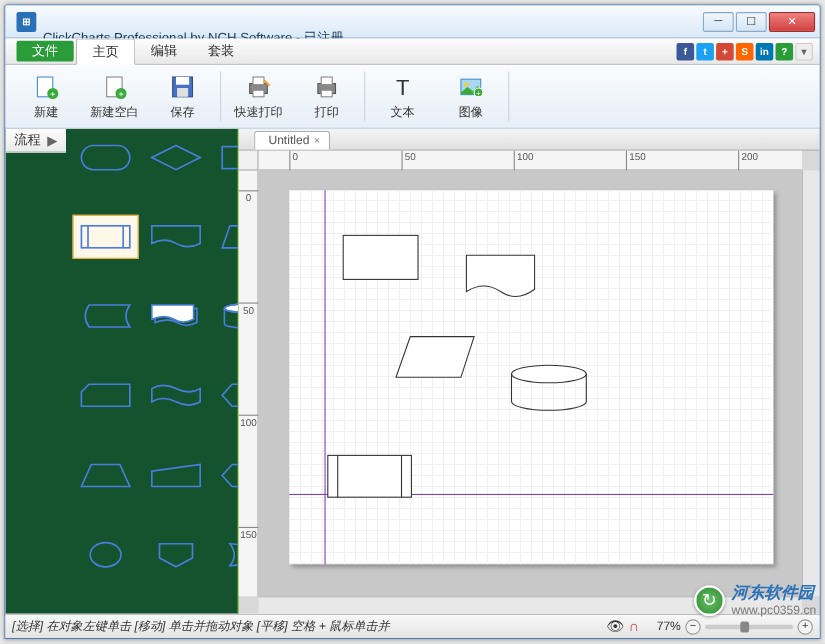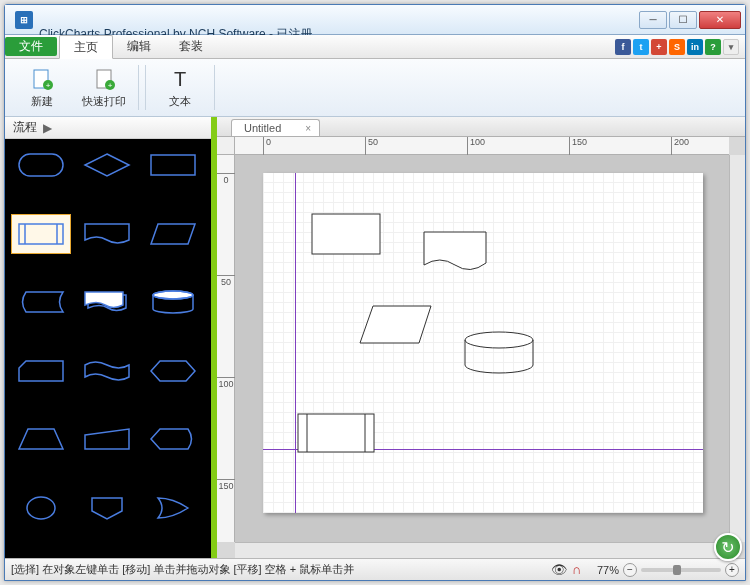--- a/index.html
+++ b/index.html
@@ -7,64 +7,64 @@
 
 .window { width: 742px; height: 577px; margin: 4px; background: #fff; border: 1px solid #4a7ab5; border-radius: 3px 3px 0 0; box-shadow: 0 0 4px rgba(0,0,0,0.3); display: flex; flex-direction: column; }
 
 .titlebar { height: 30px; background: linear-gradient(#f7fbff, #dae9f7); display: flex; align-items: center; padding: 0 4px; border-bottom: 1px solid #8aa8c8; }
 .app-icon { width: 18px; height: 18px; background: #2a70b8; border-radius: 2px; margin: 0 6px; display:flex;align-items:center;justify-content:center;color:#fff;font-size:9px;font-weight:bold; }
 .title-text { font-size: 12px; color: #1a3a5a; flex: 1; margin-top: 29px; }
 .winbtns { display: flex; gap: 2px; }
 .winbtn { width: 28px; height: 18px; border: 1px solid #8aa8c8; background: linear-gradient(#f0f6fc,#d5e5f5); display:flex;align-items:center;justify-content:center; border-radius:2px; font-size:10px; color:#333; }
 .winbtn.close { background: linear-gradient(#f08080,#d04040); color:#fff; border-color:#a03030; width:42px; }
 
-.menubar { height: 24px; background: linear-gradient(#fdfdfd,#e8e8e8); display: flex; align-items: stretch; border-bottom: 1px solid #b8b8b8; }
+.menubar { height: 24px; background: linear-gradient(#fdfdfd,#e8e8e8); display: flex; align-items: stretch; border-bottom: 1px solid #b8b8b8; padding-left:10px; }
 .menutab { padding: 3px 14px; font-size: 12px; color: #333; display:flex;align-items:center; cursor:pointer; }
 .menutab.file { background: #2a9d3a; color:#fff; border-radius:2px; margin:2px 2px 2px 0; }
 .menutab.active { background: #fff; border: 1px solid #b8b8b8; border-bottom: 1px solid #fff; margin-bottom:-1px; border-radius:2px 2px 0 0;text-align:right; }
 .menuspace { flex:1; }
 .social { display:flex; gap:2px; align-items:center; padding-right:6px; }
 .sbtn { width:16px; height:16px; border-radius:2px; font-size:9px; color:#fff; display:flex;align-items:center;justify-content:center; font-weight:bold; }
 
 .toolbar { height: 58px; background: linear-gradient(#fafcfe,#e6eef7); border-bottom: 1px solid #b8c8d8; display:flex; padding: 2px 6px; }
 .tbtn { width: 62px; display:flex; flex-direction:column; align-items:center; justify-content:center; gap:2px; font-size:11px; color:#333; cursor:pointer; border-radius:3px; }
 .tbtn .ticon { width:26px; height:26px; display:flex;align-items:center;justify-content:center; }
 .tsep { width:1px; background:#c8d4e0; margin: 4px 3px; }
 
 .body { flex:1; display:flex; overflow:hidden; }
 
-.sidebar { width: 212px; background:#000000; border-right: 6px solid #84cc16; display:flex; flex-direction:column; }
+.sidebar { width: 212px; background:#14532d; border-right: 1px solid #84cc16; display:flex; flex-direction:row; }
 .sidehead { height:22px; background: linear-gradient(#fdfdfd,#eaeaea); border-bottom:1px solid #d0d0d0; display:flex; align-items:center; padding:0 8px; font-size:12px; color:#333; gap:6px; }
 .shapegrid { flex:1; overflow:auto; padding:6px; display:grid; grid-template-columns: repeat(3, 1fr); gap:4px; }
 .shape { width:60px; height:40px; display:flex; align-items:center; justify-content:center; cursor:pointer; border:1px solid transparent; }
 .shape.selected { border:1px solid #e8a830; background:#fff8e8; }
 .shape svg { stroke:#4a7de0; stroke-width:1.5; fill:none; }
 
 .canvas-area { flex:1; display:flex; flex-direction:column; background:#d8d8d8; position:relative; }
 .tabs { height:20px; background: linear-gradient(#f4f4f4,#e0e0e0); display:flex; align-items:flex-end; padding-left:14px; border-bottom:1px solid #b0b0b0; }
-.tab { background:#fff; border:1px solid #b0b0b0; border-bottom:none; padding:2px 8px 2px 12px; font-size:11px; color:#555; border-radius:3px 3px 0 0; display:flex; gap:24px; align-items:center; }
+.tab { background:#fff; border:1px solid #b0b0b0; border-bottom:none; padding:2px 8px 2px 12px; font-size:11px; color:#555; border-radius:3px 3px 0 0; display:flex; gap:4px; align-items:center; }
 .tab .tx { color:#888; font-size:10px; cursor:pointer; }
 
 .ruler-corner { position:absolute; top:20px; left:0; width:18px; height:18px; background:#f0f0f0; border-right:1px solid #b0b0b0; border-bottom:1px solid #b0b0b0; z-index:3; }
 .ruler-h { position:absolute; top:20px; left:18px; right:16px; height:18px; background:#f5f5f5; border-bottom:1px solid #b0b0b0; z-index:2; font-size:9px; color:#555; }
 .ruler-h .tick { position:absolute; top:0; height:18px; border-left:1px solid #888; padding-left:2px; }
 .ruler-v { position:absolute; top:38px; left:0; bottom:16px; width:18px; background:#f5f5f5; border-right:1px solid #b0b0b0; z-index:2; font-size:9px; color:#555; }
 .ruler-v .tick { position:absolute; left:0; width:18px; border-top:1px solid #888; padding-top:1px; text-align:center; }
 
 .canvas-scroll { position:absolute; top:38px; left:18px; right:16px; bottom:16px; overflow:hidden; background:#c8c8c8; }
 .page { position:absolute; top:18px; left:28px; width:440px; height:340px; background:#fff; box-shadow:2px 2px 4px rgba(0,0,0,0.3); background-image: repeating-linear-gradient(0deg,#f0f0f0,#f0f0f0 1px,transparent 1px,transparent 10px), repeating-linear-gradient(90deg,#f0f0f0,#f0f0f0 1px,transparent 1px,transparent 10px); }
 .page svg { position:absolute; stroke:#333; stroke-width:1; fill:#fff; }
 .guide-v { position:absolute; top:0; bottom:0; width:1px; background:#8040c0; }
 .guide-h { position:absolute; left:0; right:0; height:1px; background:#8040c0; }
 
 .hscroll { position:absolute; bottom:0; left:18px; right:16px; height:16px; background:#e8e8e8; border-top:1px solid #b8b8b8; }
 .vscroll { position:absolute; top:38px; right:0; bottom:16px; width:16px; background:#e8e8e8; border-left:1px solid #b8b8b8; }
 
 .statusbar { height:22px; background: linear-gradient(#f8f8f8,#e4e4e4); border-top:1px solid #b8b8b8; display:flex; align-items:center; font-size:11px; color:#333; padding:0 6px; gap:4px; }
-.statusbar .stext { flex:1; overflow:hidden; white-space:nowrap; }
+.statusbar .stext { flex:1; overflow:hidden; white-space:nowrap;font-style:italic; }
 .zoomctl { display:flex; align-items:center; gap:4px; }
 .zbtn { width:14px; height:14px; border:1px solid #999; border-radius:7px; background:#f4f4f4; font-size:10px; display:flex;align-items:center;justify-content:center; cursor:pointer; }
 .zslider { width:80px; height:4px; background:#ccc; border-radius:2px; position:relative; }
 .zslider .zh { position:absolute; top:-3px; left:32px; width:8px; height:10px; background:#888; border-radius:2px; }
 
 .watermark { position:absolute; bottom:24px; right:8px; display:flex; align-items:center; gap:6px; font-size:15px; color:#2a70b8; z-index:10; pointer-events:none; }
 .watermark .wlogo { width:28px; height:28px; background:radial-gradient(circle,#6ac06a,#2a8a2a); border-radius:50%; border:2px solid #fff; box-shadow:0 1px 3px rgba(0,0,0,0.4); display:flex;align-items:center;justify-content:center;color:#fff;font-size:16px; }
 .watermark .wurl { font-size:11px; color:#777; }
 </style>
 </head>
@@ -111,31 +111,74 @@
       <span>新建</span>
     </div>
     <div class="tbtn">
       <div class="ticon">
           <svg width="24" height="24">
             <rect x="5" y="3" width="14" height="18" fill="#fff" stroke="#888"></rect>
             <circle cx="18" cy="18" r="5" fill="#3aaa3a"></circle>
             <text x="18" y="21" font-size="8" fill="#fff" text-anchor="middle">+</text>
           </svg>
         </div>
+      <span>新建空白</span>
+    </div>
+    <div class="tbtn">
+      <div class="ticon">
+          <svg width="24" height="24">
+            <rect x="3" y="3" width="18" height="18" fill="#4a70c0" stroke="#2a5090"></rect>
+            <rect x="6" y="3" width="12" height="7" fill="#fff"></rect>
+            <rect x="7" y="13" width="10" height="8" fill="#e0e0e0"></rect>
+          </svg>
+        </div>
+      <span>保存</span>
+    </div>
+    <div class="tsep"></div>
+    <div class="tbtn">
+      <div class="ticon">
+          <svg width="24" height="24">
+            <rect x="4" y="9" width="16" height="9" fill="#888" stroke="#555"></rect>
+            <rect x="7" y="3" width="10" height="7" fill="#fff" stroke="#888"></rect>
+            <rect x="7" y="15" width="10" height="6" fill="#fff" stroke="#888"></rect>
+            <path d="M17 6 L22 11" stroke="#f0a020" stroke-width="2"></path>
+          </svg>
+        </div>
       <span>快速打印</span>
     </div>
+    <div class="tbtn">
+      <div class="ticon">
+          <svg width="24" height="24">
+            <rect x="4" y="9" width="16" height="9" fill="#888" stroke="#555"></rect>
+            <rect x="7" y="3" width="10" height="7" fill="#fff" stroke="#888"></rect>
+            <rect x="7" y="15" width="10" height="6" fill="#fff" stroke="#888"></rect>
+          </svg>
+        </div>
+      <span>打印</span>
+    </div>
     <div class="tsep"></div>
-    <div class="tsep"></div>
     <div class="tbtn">
       <div class="ticon">
           <svg width="24" height="24">
             <text x="12" y="19" font-size="20" font-family="serif" text-anchor="middle" fill="#333">T</text>
           </svg>
         </div>
       <span>文本</span>
+    </div>
+    <div class="tbtn">
+      <div class="ticon">
+          <svg width="24" height="24">
+            <rect x="3" y="5" width="18" height="14" fill="#a8d8f0" stroke="#4a90d0"></rect>
+            <circle cx="8" cy="10" r="2" fill="#f0d040"></circle>
+            <path d="M3 17 L9 12 L14 16 L18 11 L21 14 L21 19 L3 19 Z" fill="#3aaa3a"></path>
+            <circle cx="19" cy="17" r="4" fill="#3aaa3a" stroke="#fff"></circle>
+            <text x="19" y="20" font-size="7" fill="#fff" text-anchor="middle">+</text>
+          </svg>
+        </div>
+      <span>图像</span>
     </div>
     <div class="tsep"></div>
   </div>
 
   <div class="body">
 
     <div class="sidebar">
       <div class="sidehead">
         <span>流程</span>
         <span style="color:#666">▶</span>
@@ -305,13 +348,17 @@
           <div class="zh"></div>
         </div>
       <div class="zbtn">+</div>
     </div>
   </div>
 
 </div>
 
 <div class="watermark">
   <div class="wlogo">↻</div>
+  <div>
+    <div style="font-weight:bold;font-style:italic">河东软件园</div>
+    <div class="wurl">www.pc0359.cn</div>
+  </div>
 </div>
 
 </body></html>

